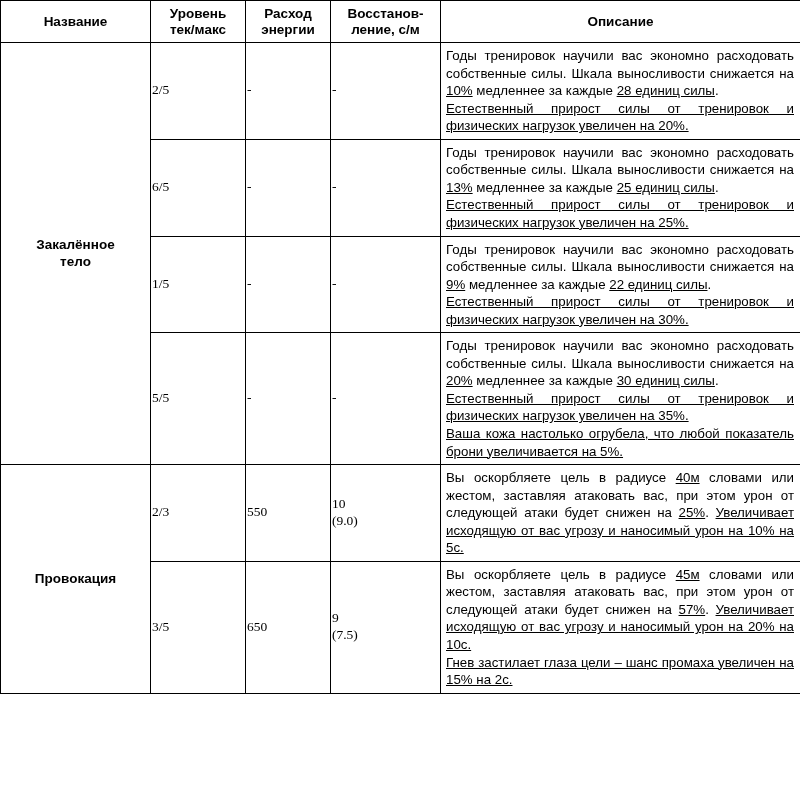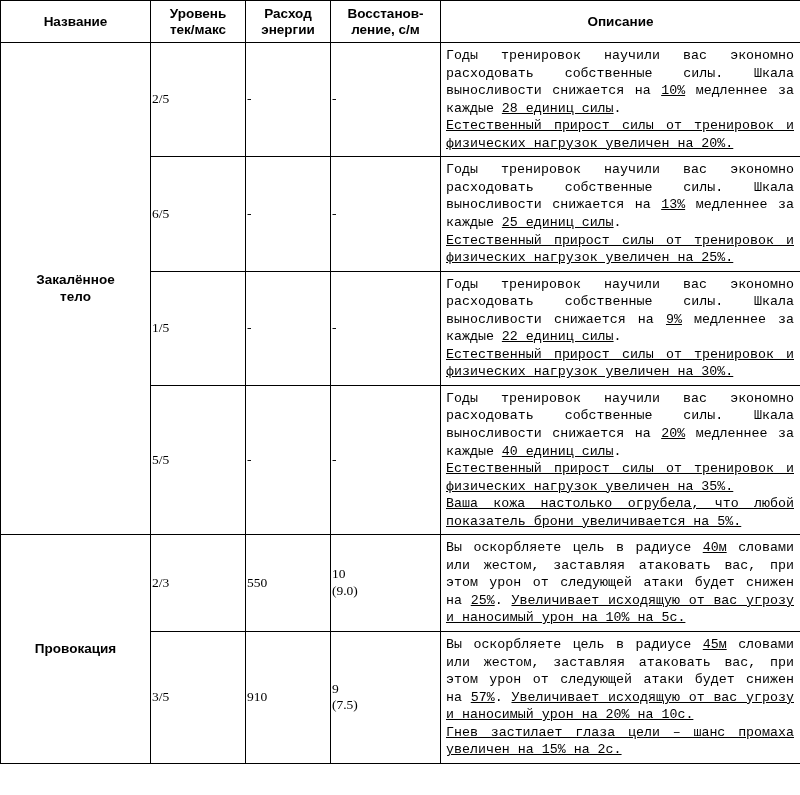--- a/index.html
+++ b/index.html
@@ -38,21 +38,21 @@
     text-align: center;
     line-height: 1.2;
   }
   td.level-cell, td.energy-cell, td.recovery-cell {
     font-family: "Liberation Serif", serif;
     font-size: 13.5px;
     text-align: left;
     line-height: 1.25;
   }
   td.desc-cell {
-    font-family: Liberation Mono, monospace;
+    font-family: Liberation Sans, sans-serif;
     font-size: 13.3px;
     text-align: justify;
     text-align-last: left;
     padding: 4px 6px 4px 5px;
     line-height: 1.32;
   }
   .desc-para {
     margin: 0;
   }
   .u {
@@ -123,37 +123,37 @@
         <td class="desc-cell">
           <div class="desc-para"><span>Годы тренировок научили вас экономно расходовать собственные силы. Шкала выносливости снижается на </span><span class="u">9%</span><span> медленнее за каждые </span><span class="u">22 единиц силы</span><span>.</span></div>
           <div class="desc-para"><span class="underline-block">Естественный прирост силы от тренировок и физических нагрузок увеличен на 30%.</span></div>
         </td>
       </tr>
       <tr>
         <td class="level-cell">5/5</td>
         <td class="energy-cell">-</td>
         <td class="recovery-cell">-</td>
         <td class="desc-cell">
-          <div class="desc-para"><span>Годы тренировок научили вас экономно расходовать собственные силы. Шкала выносливости снижается на </span><span class="u">20%</span><span> медленнее за каждые </span><span class="u">40 единиц силы</span><span>.</span></div>
+          <div class="desc-para"><span>Годы тренировок научили вас экономно расходовать собственные силы. Шкала выносливости снижается на </span><span class="u">20%</span><span> медленнее за каждые </span><span class="u">30 единиц силы</span><span>.</span></div>
           <div class="desc-para"><span class="underline-block">Естественный прирост силы от тренировок и физических нагрузок увеличен на 35%.</span></div>
           <div class="desc-para"><span class="underline-block">Ваша кожа настолько огрубела, что любой показатель брони увеличивается на 5%.</span></div>
         </td>
       </tr>
       <tr>
         <td class="name-cell" rowspan="2"><span>Провокация</span></td>
         <td class="level-cell">2/3</td>
         <td class="energy-cell">550</td>
         <td class="recovery-cell"><span>10</span><br><span>(9.0)</span></td>
         <td class="desc-cell">
           <div class="desc-para"><span>Вы оскорбляете цель в радиусе </span><span class="u">40м</span><span> словами или жестом, заставляя атаковать вас, при этом урон от следующей атаки будет снижен на </span><span class="u">25%</span><span>.</span> <span class="underline-block">Увеличивает исходящую от вас угрозу и наносимый урон на 10% на 5с.</span></div>
         </td>
       </tr>
       <tr>
         <td class="level-cell">3/5</td>
-        <td class="energy-cell">910</td>
+        <td class="energy-cell">650</td>
         <td class="recovery-cell"><span>9</span><br><span>(7.5)</span></td>
         <td class="desc-cell">
           <div class="desc-para"><span>Вы оскорбляете цель в радиусе </span><span class="u">45м</span><span> словами или жестом, заставляя атаковать вас, при этом урон от следующей атаки будет снижен на </span><span class="u">57%</span><span>.</span> <span class="underline-block">Увеличивает исходящую от вас угрозу и наносимый урон на 20% на 10с.</span></div>
           <div class="desc-para"><span class="underline-block">Гнев застилает глаза цели – шанс промаха увеличен на 15% на 2с.</span></div>
         </td>
       </tr>
     </tbody>
 </table>
 
 </body></html>

